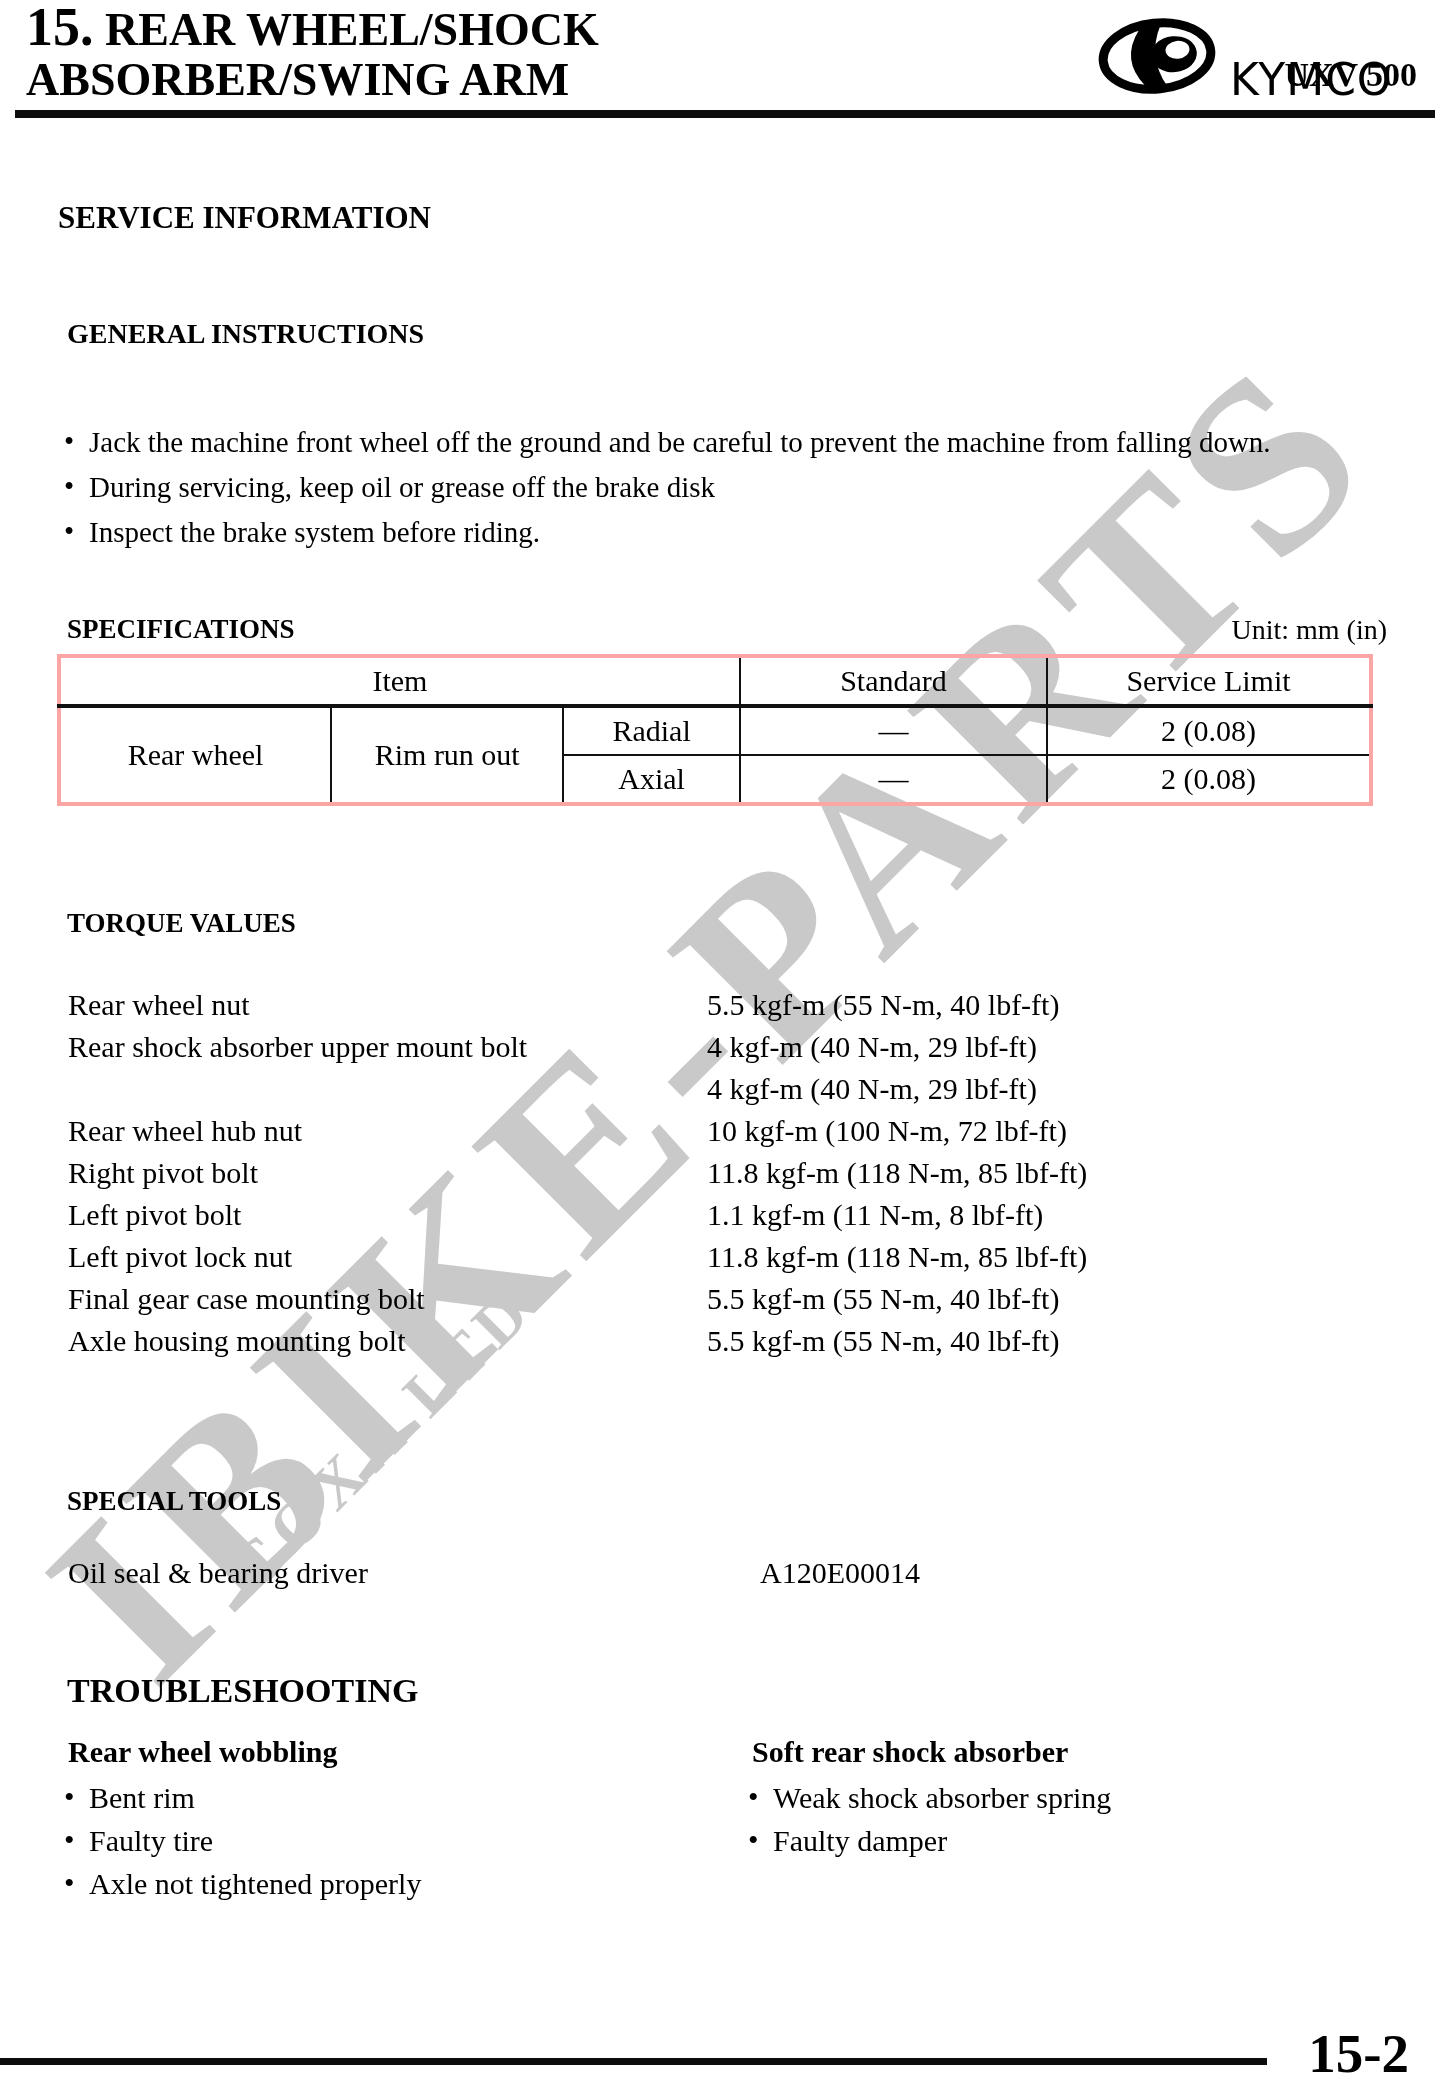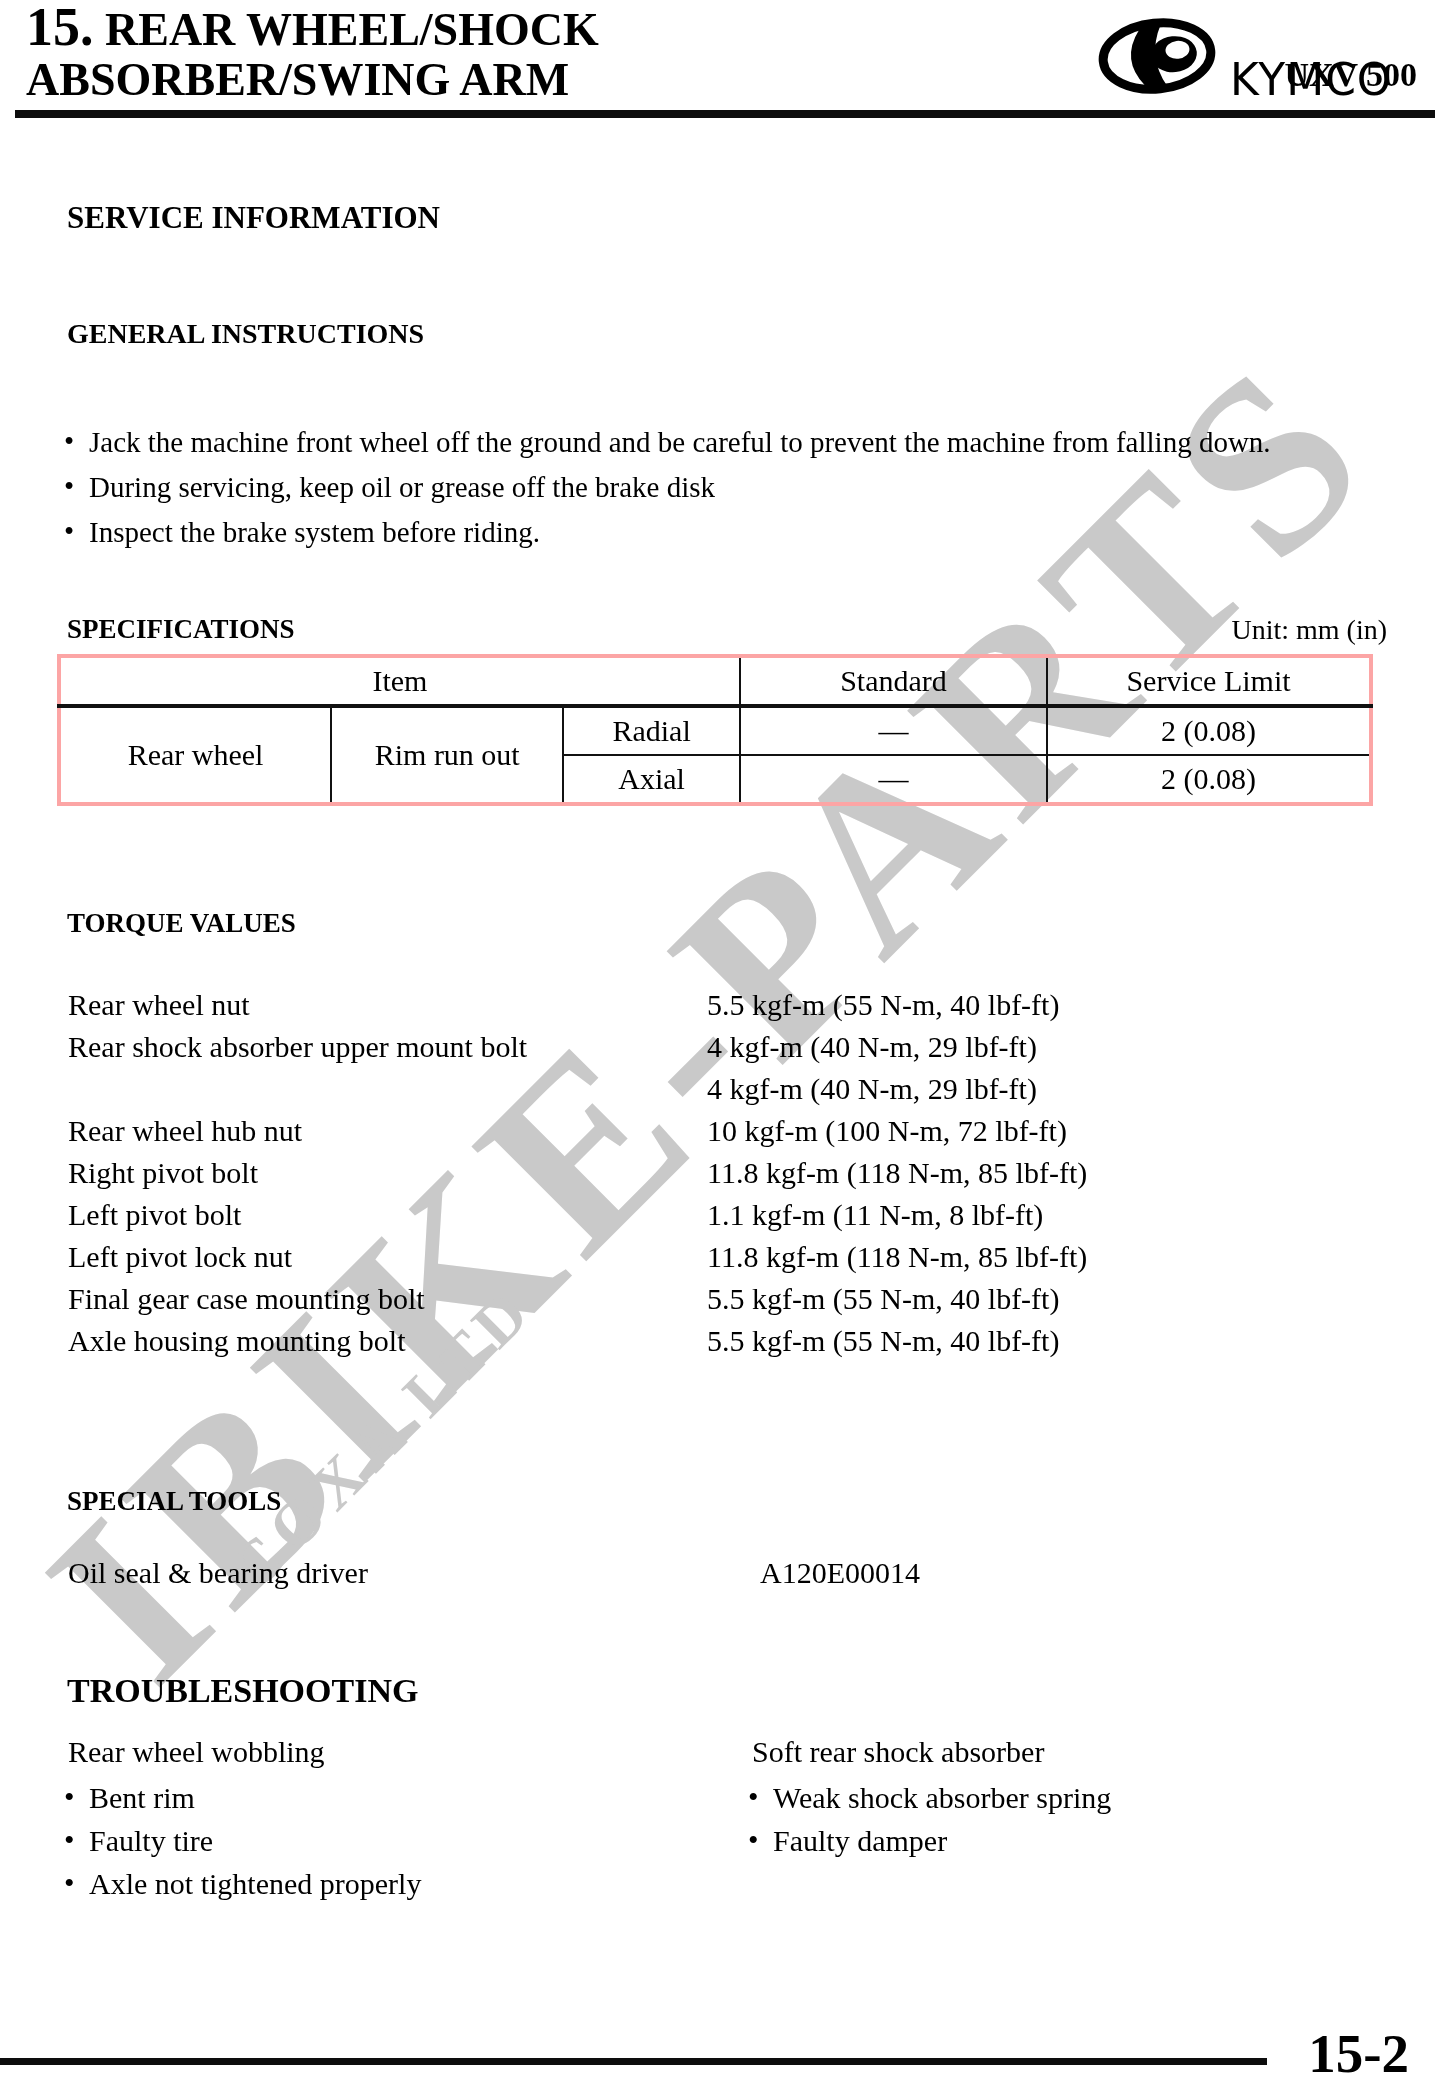--- a/index.html
+++ b/index.html
@@ -25,21 +25,21 @@
   
   .chapter-title{position:absolute;left:26px;top:2px;font-weight:bold;line-height:50px;}
   .chapter-title .l1{font-size:46px;}
   .chapter-title .num{font-size:54px;}
   .chapter-title .l2{font-size:46px;}
   .header-rule{position:absolute;left:15px;right:0;top:110px;height:8px;background:#0d0d0d;}
   .logo{position:absolute;left:1098px;top:6px;display:flex;align-items:center;gap:14px;}
   .logo .wordmark{font-family:"DejaVu Sans",sans-serif;font-weight:normal;font-size:44px;letter-spacing:1px;margin-top:48px;}
   .model{position:absolute;right:18px;top:56px;font-weight:bold;font-size:34px;}
   
-  .h-service{position:absolute;left:67px;top:200px;font-weight:bold;font-size:31px;}
+  .h-service{position:absolute;left:58px;top:200px;font-weight:bold;font-size:31px;}
   .h-general{position:absolute;left:67px;top:318px;font-weight:bold;font-size:28px;}
   .h-specs{position:absolute;left:67px;top:614px;font-weight:bold;font-size:27px;}
   .unit-note{position:absolute;right:48px;top:614px;font-size:28px;}
   .h-torque{position:absolute;left:67px;top:908px;font-weight:bold;font-size:27px;}
   .h-tools{position:absolute;left:67px;top:1486px;font-weight:bold;font-size:27px;}
   .h-trouble{position:absolute;left:67px;top:1672px;font-weight:bold;font-size:34px;}
   
   ul.blist{list-style:none;margin:0;padding:0;}
   ul.blist li{
     position:relative;padding-left:27px;font-size:29px;line-height:37px;margin-bottom:8px;
@@ -56,21 +56,21 @@
   .spec-table tr.datarow td{height:44px;}
   
   .torque{position:absolute;left:68px;top:988px;width:1310px;font-size:30px;}
   .trow{position:relative;height:42px;}
   .tlabel{position:absolute;left:0;top:0;}
   .tval{position:absolute;left:639px;top:0;}
   
   .tool-row{position:absolute;left:68px;top:1556px;width:1310px;font-size:30px;}
   .tool-code{position:absolute;left:692px;top:0;}
   
-  .tb-sub{position:absolute;font-weight:normal;font-size:30px;top:1735px;}
+  .tb-sub{position:absolute;font-weight:bold;font-size:30px;top:1735px;}
   .tb-sub.left{left:68px;}
   .tb-sub.right{left:752px;}
   .tb-list{position:absolute;top:1780px;width:640px;}
   .tb-list.left{left:62px;}
   .tb-list.right{left:746px;}
   ul.tb{list-style:none;margin:0;padding:0;}
   ul.tb li{position:relative;padding-left:27px;font-size:30px;line-height:36px;margin-bottom:7px;}
   ul.tb li::before{content:"\2022";position:absolute;left:2px;top:-1px;}
   
   .bottom-rule{position:absolute;left:0;top:2058px;width:1267px;height:7px;background:#0d0d0d;}

